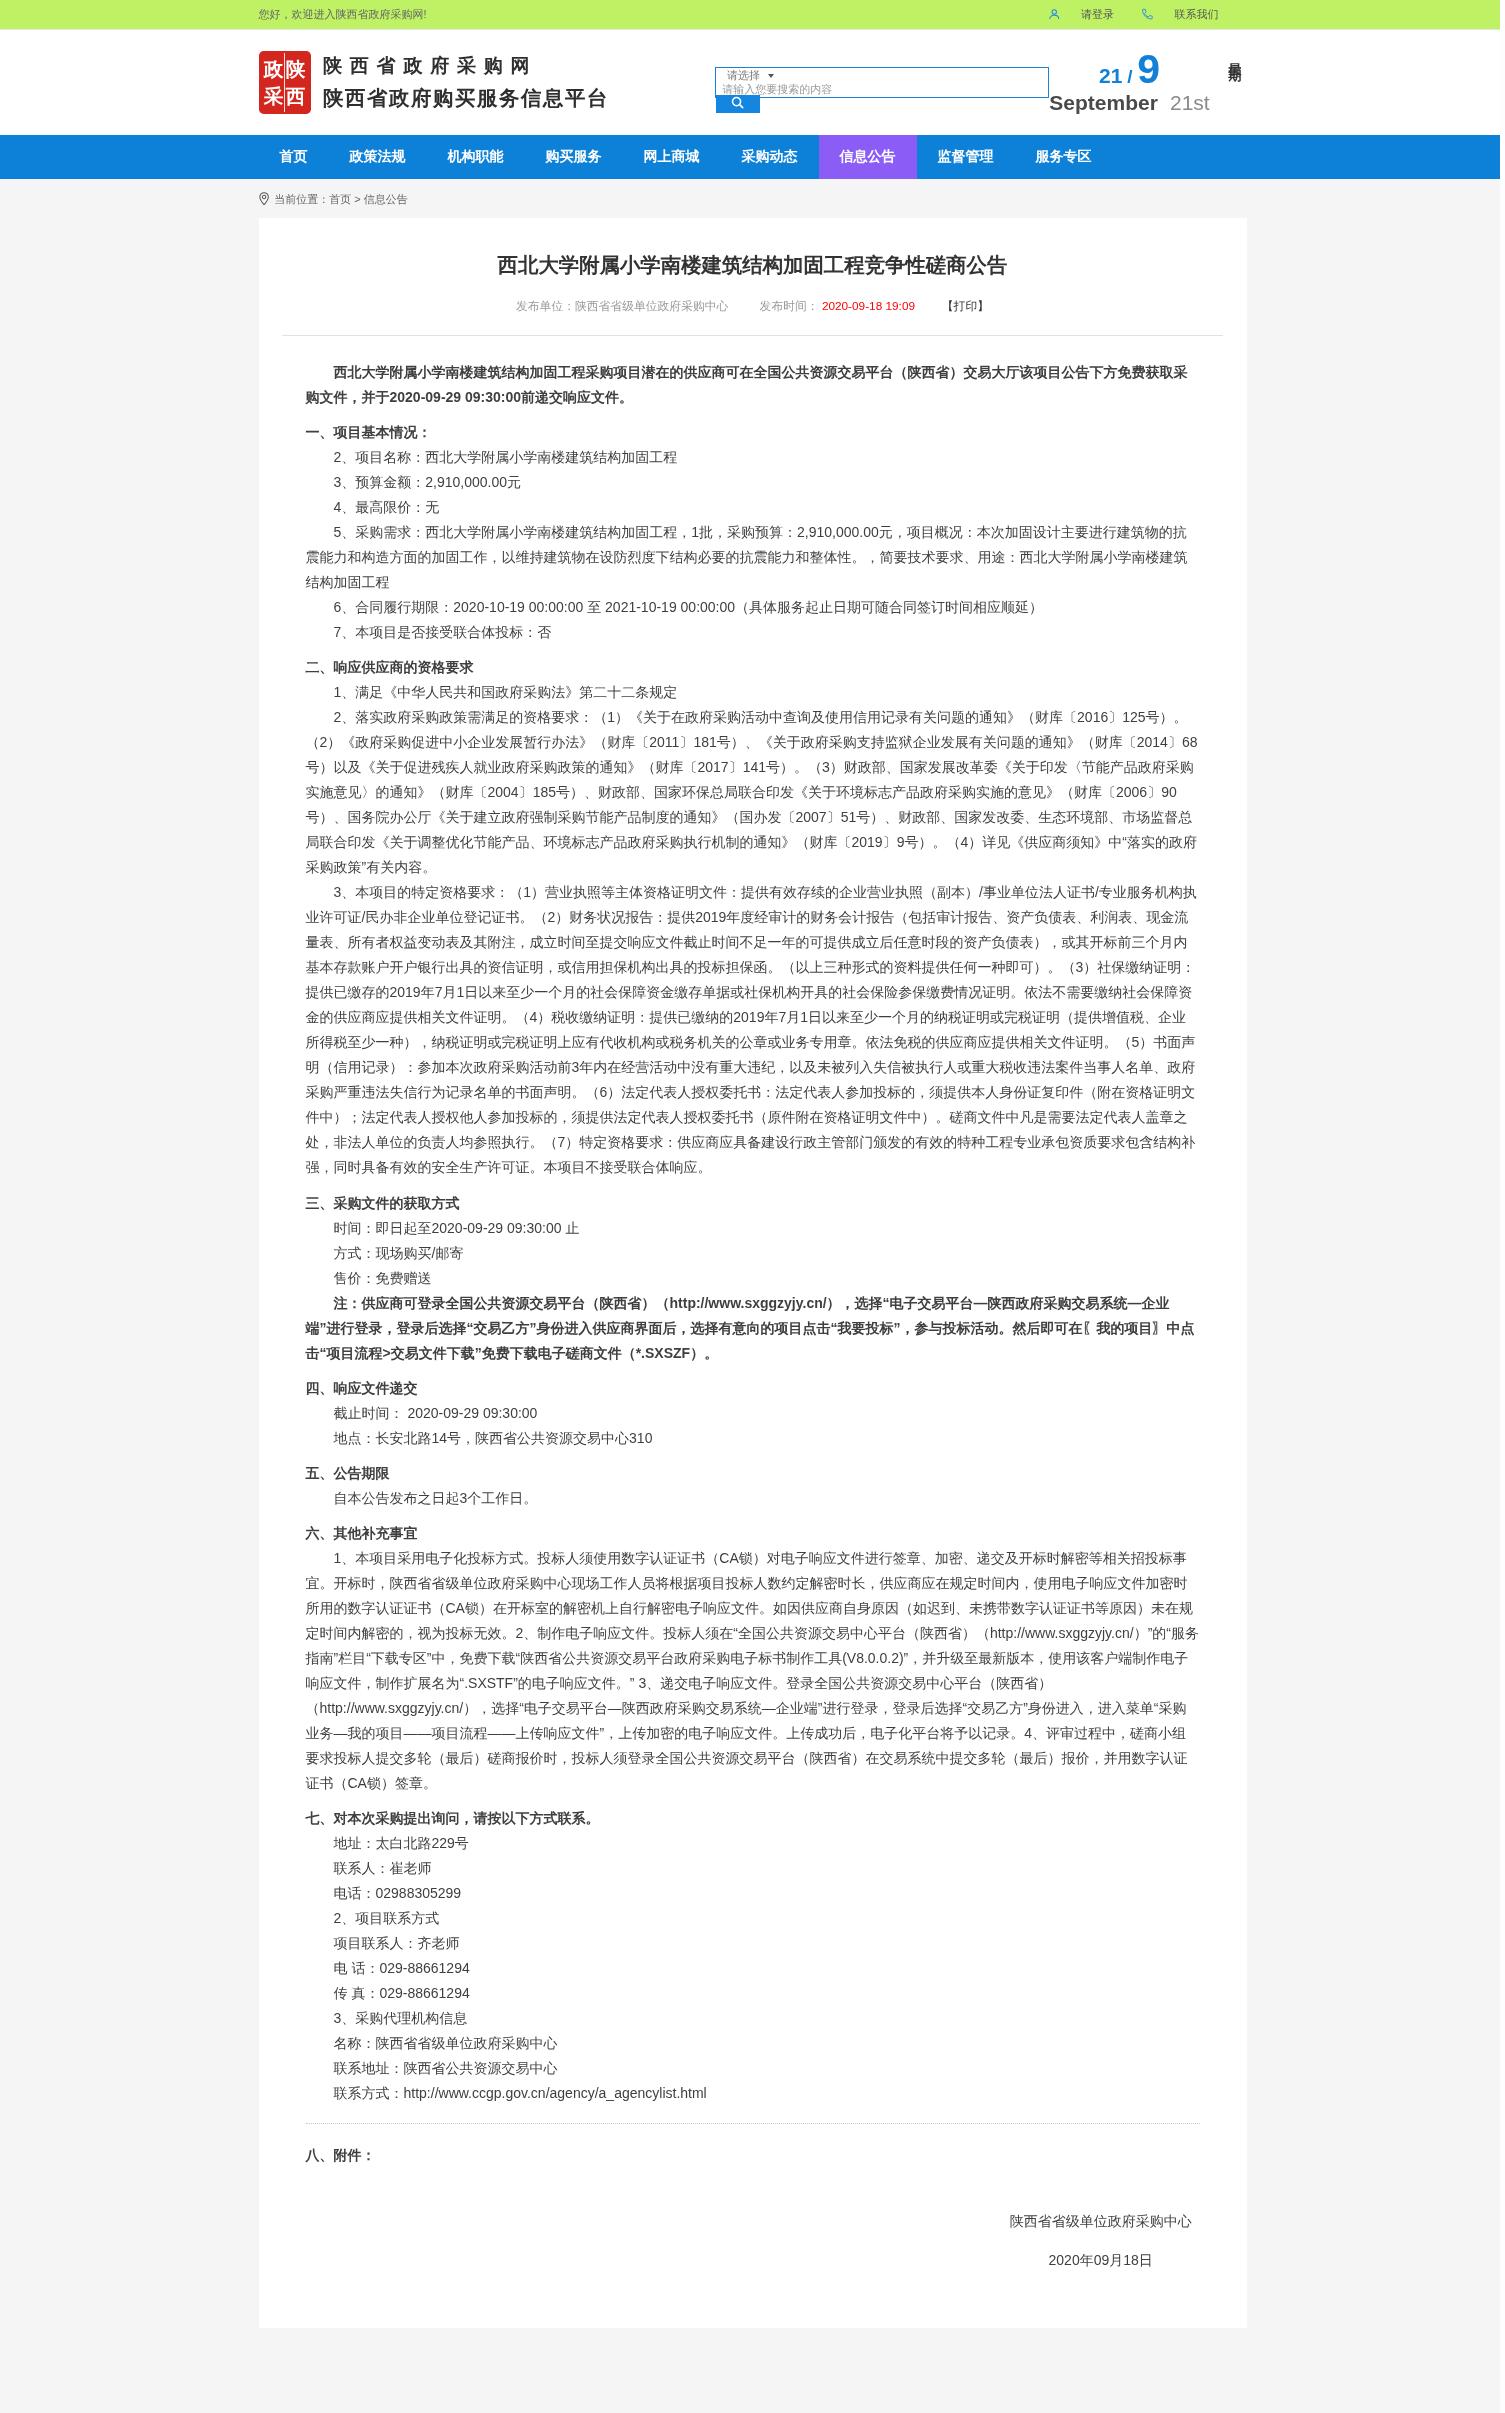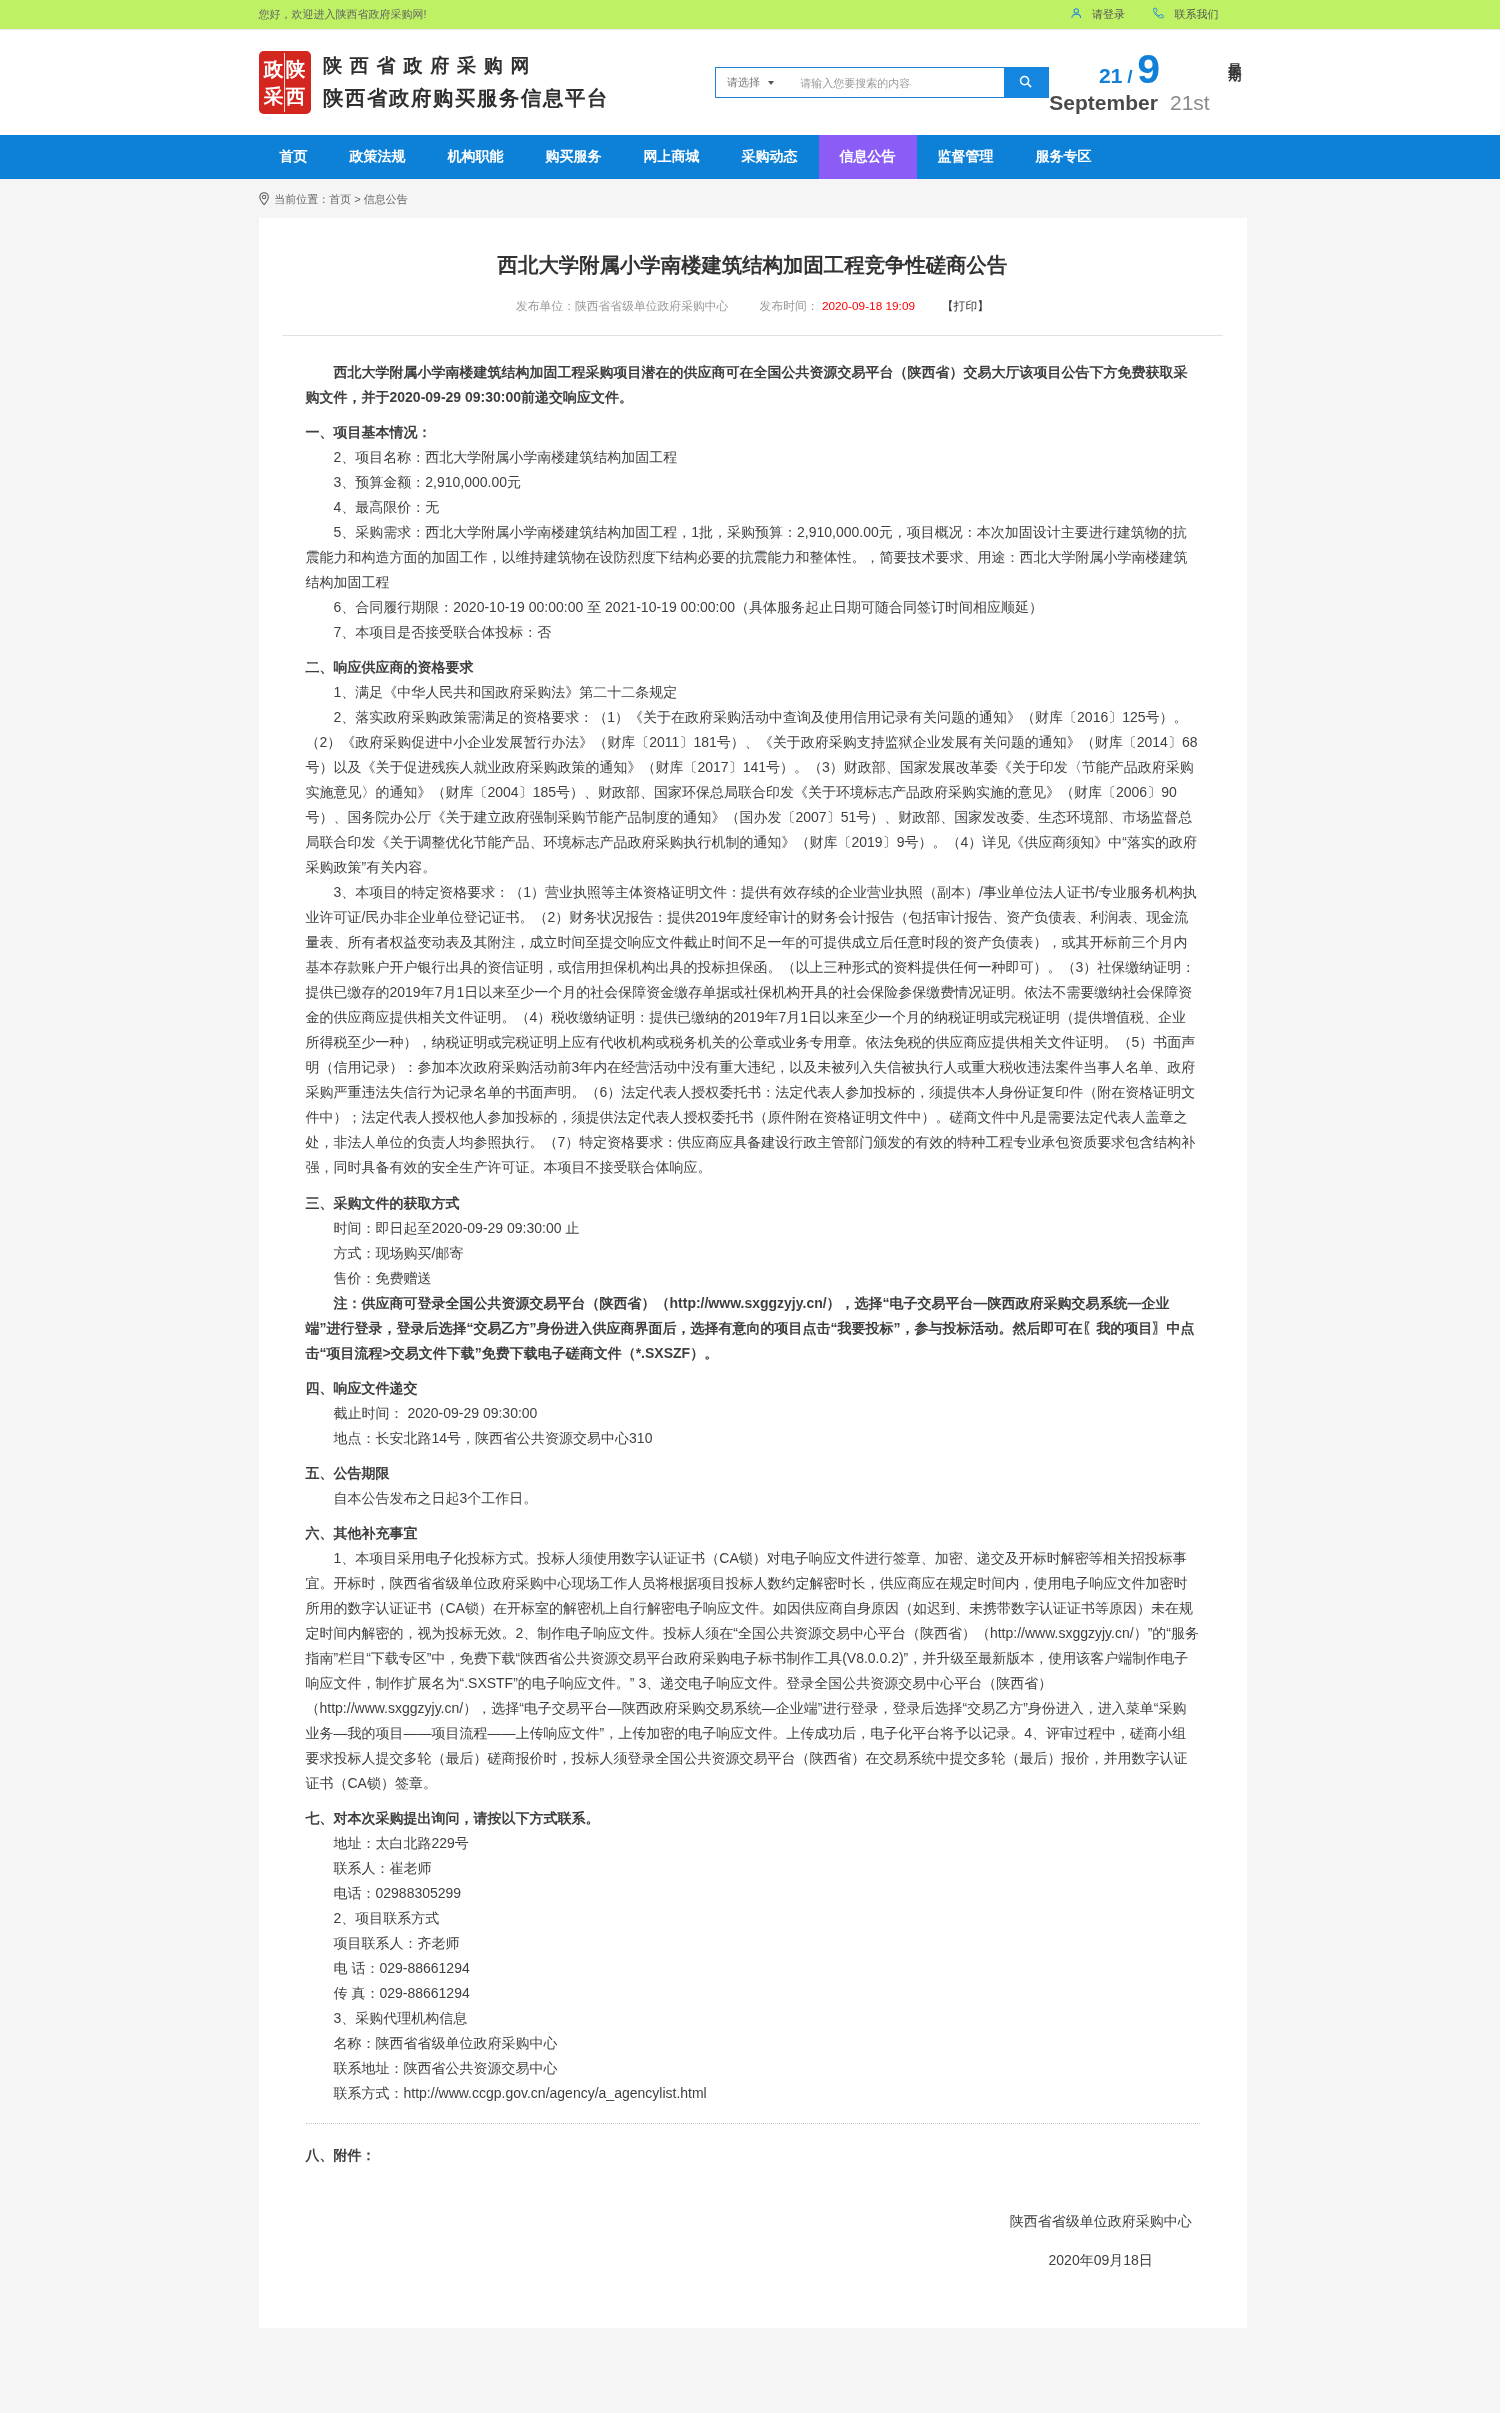--- a/index.html
+++ b/index.html
@@ -6,39 +6,39 @@
   html,body { background:#f5f5f5; }
   body { width:1505px; min-height:2413px; position:relative;
          font-family:"Liberation Sans", sans-serif; color:#333; }
 
   
   .topbar { height:30px; background:#bef264; border-bottom:0.8px solid #e7e7e7; }
   .topbar-inner { width:988px; margin:0 auto; height:100%;
                   display:flex; align-items:center; }
   .greeting { font-size:11px; color:#666; }
   .topbar-links { margin-left:auto; display:flex; align-items:center; gap:27px; padding-right:28px; }
-  .toplink { display:flex; align-items:flex-start; gap:10px; font-size:11px; color:#555; cursor:pointer; text-decoration:none; }
+  .toplink { display:flex; align-items:center; gap:21px; font-size:11px; color:#555; cursor:pointer; text-decoration:none; }
   .toplink svg { display:block; }
 
   
   .header { height:105px; background:#fff; }
   .header-inner { width:988px; margin:0 auto; height:100%; display:flex; align-items:center; }
   .brand { display:flex; align-items:center; cursor:pointer; }
   .seal { position:relative; width:52px; height:63px; background:#d3261f; border-radius:4.7px;
           display:grid; grid-template-columns:1fr 1fr; grid-template-rows:1fr 1fr;
           padding:4.7px 3.9px; row-gap:1.6px; }
   .seal:before { content:""; position:absolute; left:50%; top:1.6px; bottom:1.6px; width:1.6px;
                  margin-left:-0.8px; background:rgba(255,255,255,.85); }
   .seal span { color:#fff; font-weight:bold; font-size:19.6px; line-height:26px; text-align:center; z-index:1; }
   .titles { margin-left:12.5px; }
   .site-title { font-size:19px; font-weight:bold; color:#2f2f2f; letter-spacing:7.8px; }
   .site-sub { font-size:20.4px; font-weight:bold; color:#2f2f2f; letter-spacing:1.6px; margin-top:4.7px; }
 
   .search-box { margin-left:106px; width:334px; height:31px; border:1.6px solid #1a82d9;
-                display:flex; align-items:stretch; background:#fff; }
+                display:flex; align-items:stretch; background:#fff;flex-direction:column; }
   .search-select { width:78px; display:flex; align-items:center; gap:7.8px; padding-left:11px;
                    font-size:11px; color:#777; cursor:pointer; }
   .caret { width:0; height:0; border-left:3.9px solid transparent; border-right:3.9px solid transparent;
            border-top:4.7px solid #555; }
   .search-input { flex:1; border:none; outline:none; font-size:11px; color:#333; padding:0 6.3px;
                   font-family:"Liberation Sans", sans-serif; }
   .search-input::placeholder { color:#9a9a9a; }
   .search-btn { width:44px; border:none; background:#1486e0; cursor:pointer;
                 display:flex; align-items:center; justify-content:center; }
 

